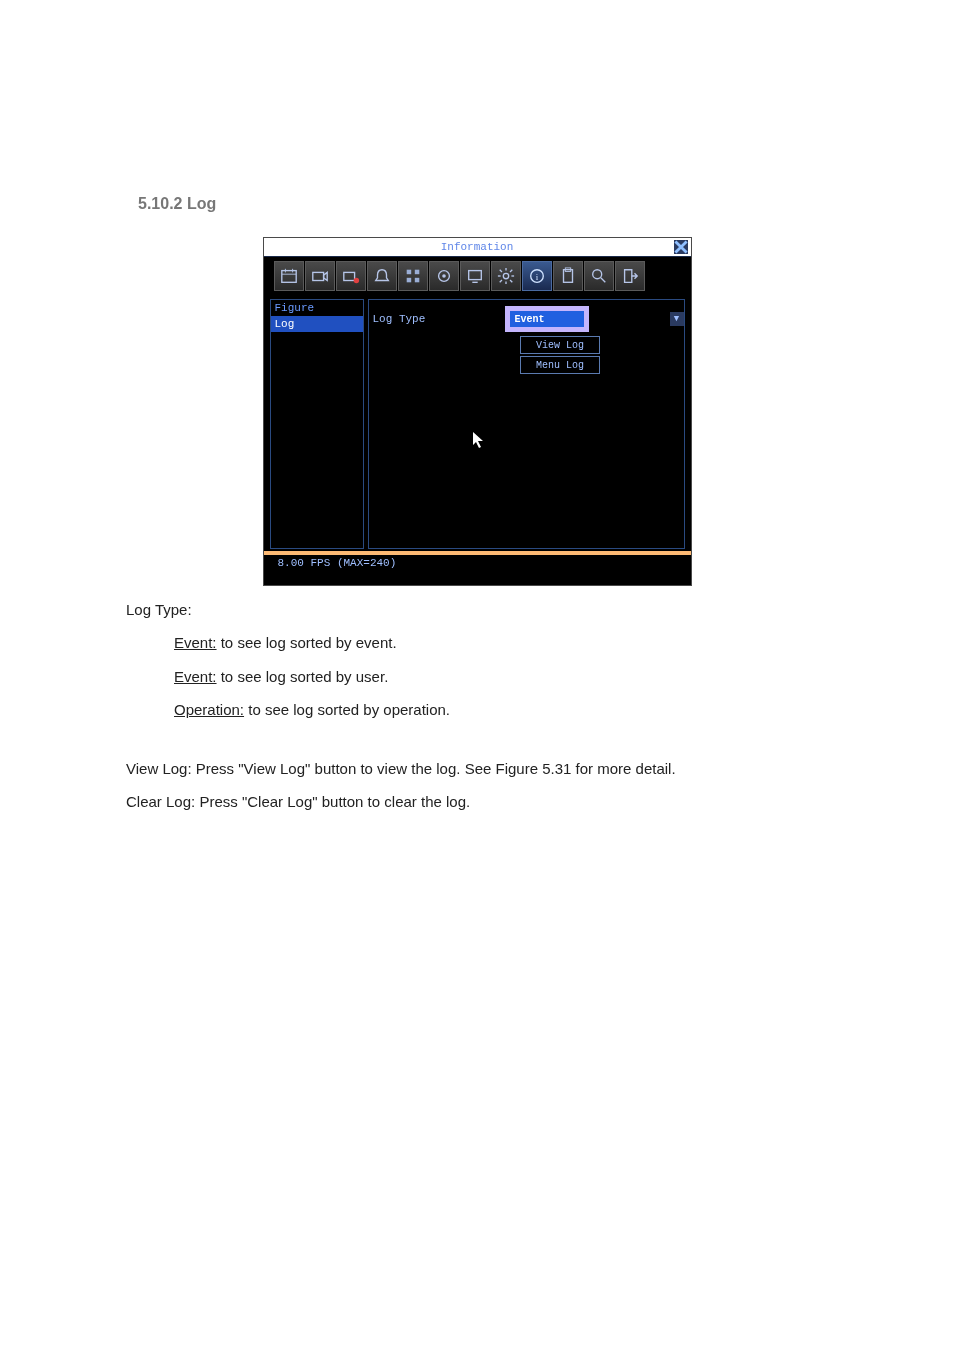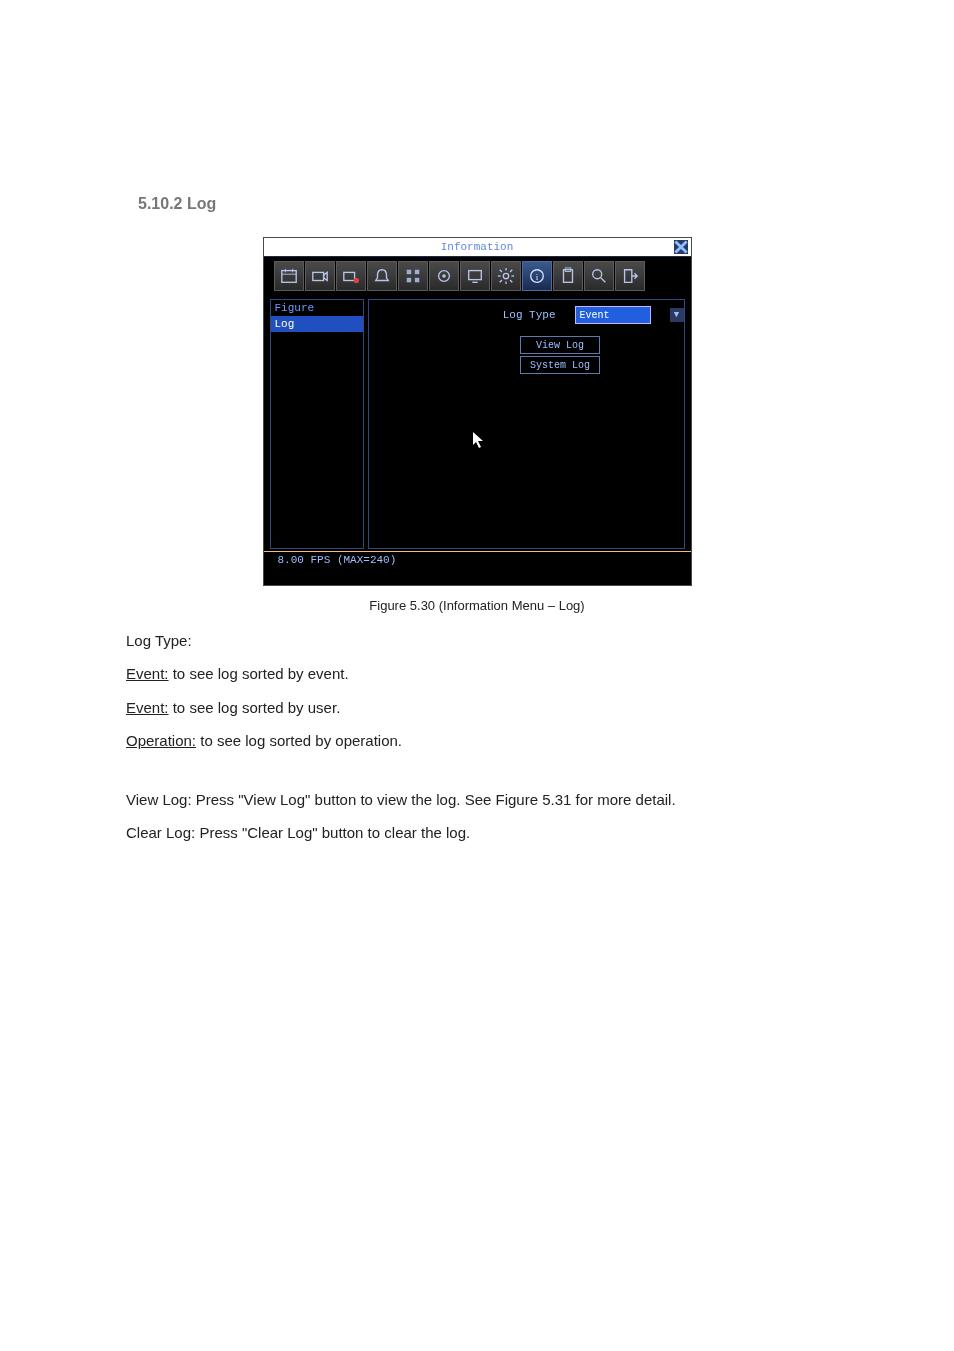--- a/index.html
+++ b/index.html
@@ -116,37 +116,38 @@
     margin: 2px 6px 2px 2px;
     border: 1px solid #2a4a80;
     background: #000000;
     position: relative;
     font-family: "Courier New", monospace;
     font-size: 11px;
     color: #9fbfff;
   }
   .detail-row {
     position: absolute;
-    top: 6px; left: 12px; right: 0;
-    display: flex;
-    align-items: center;
-    justify-content: flex-end;
+    top: 6px; left: 4px; right: 0;
+    display: flex;
+    align-items: center;
+    justify-content: space-between;
     gap: 19px;
   }
   .select-box {
     width: 66px;
     height: 16px;
     background: #2060e0;
     color: #ffffff;
     padding: 0 4px;
     display: flex;
     align-items: center;
     justify-content: space-between;
-    border: 1px solid #c4b5fd;
+    border: 5px solid #c4b5fd;
     font-size: 10px;
+    font-weight: bold;
   }
   .select-arrow {
     width: 14px; height: 14px;
     background: #2a3a60;
     display:flex; align-items:center; justify-content:center;
     color:#9fbfff;
     font-size: 9px;
   }
   .btn-group {
     position: absolute;
@@ -181,21 +182,21 @@
   .footer {
     font-family: "Courier New", monospace;
     font-size: 11px;
   }
   .fps-bar {
     height: 16px;
     background: #000000;
     color: #9fbfff;
     padding: 0 14px;
     display:flex; align-items:center;
-    border-top: 1px solid #fdba74;
+    border-top: 4px solid #fdba74;
   }
   .status-bar {
     height: 18px;
     background: linear-gradient(#2a3a60, #10182a);
     color: #c86a4a;
     padding: 0 8px;
     display:flex; align-items:center; justify-content:space-between;
     font-weight: bold;
     font-size: 11px;
   }
@@ -209,21 +210,21 @@
   }
 
   
   .body-text p {
     margin: 0 0 10px 0;
     font-size: 15px;
     line-height: 1.55;
   }
   .label-strong { font-weight: normal; }
   .indent { margin-left: 54px; }
-  .ul { text-decoration: underline; }
+  .ul { text-decoration: underline; margin-left: 48px; }
   .spacer { height: 26px; }
 </style>
 </head>
 <body>
 
 <div class="page">
 
   <h3 class="section-number">5.10.2 Log</h3>
 
   <div class="screenshot-wrap">
@@ -334,39 +335,38 @@
           <div class="detail">
             <div class="detail-row">
               <span>Log Type</span>
               <div class="select-box">
                 <span>Event</span>
               </div>
               <div class="select-arrow">▼</div>
             </div>
             <div class="btn-group">
               <div class="detail-btn">View Log</div>
-              <div class="detail-btn">System Log</div>
+              <div class="detail-btn">Menu Log</div>
             </div>
             <div class="cursor">
               <svg width="12" height="16" viewBox="0 0 12 16">
                   <path d="M0 0 L0 13 L3 10 L6 16 L8 15 L5 9 L10 9 Z" fill="#ffffff"></path>
                 </svg>
             </div>
           </div>
         </div>
 
         <div class="footer">
           <div class="fps-bar">8.00 FPS (MAX=240)</div>
         </div>
 
       </div>
     </div>
   </div>
 
-  <div class="figure-caption">Figure 5.30 (Information Menu – Log)</div>
 
   <div class="body-text">
     <p><span class="label-strong">Log Type:</span></p>
 
     <p class="indent"><span class="ul">Event:</span><span> to see log sorted by event.</span></p>
     <p class="indent"><span class="ul">Event:</span><span> to see log sorted by user.</span></p>
     <p class="indent"><span class="ul">Operation:</span><span> to see log sorted by operation.</span></p>
 
     <div class="spacer"></div>
 

